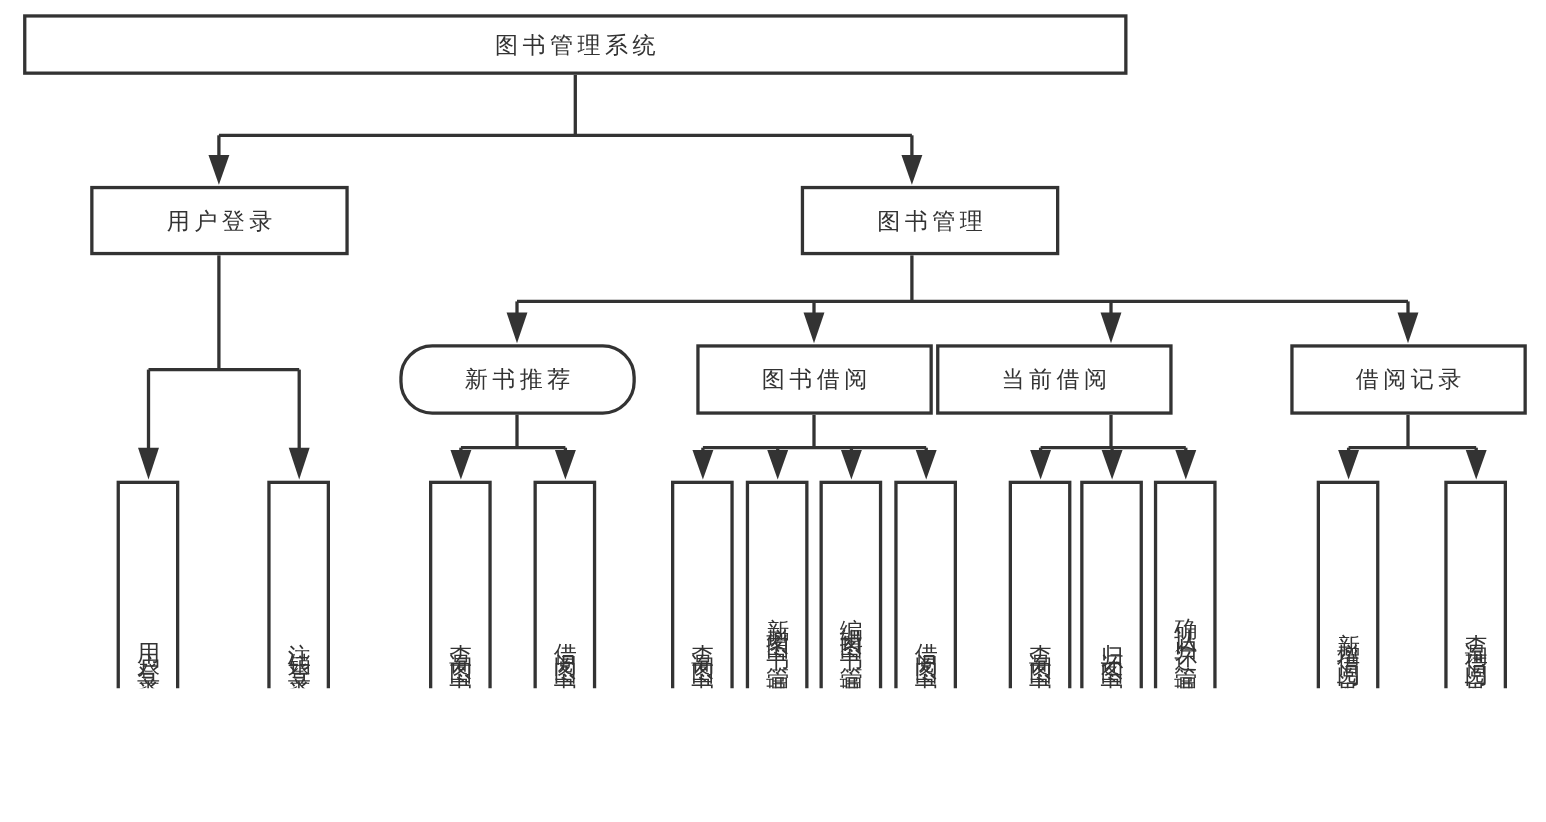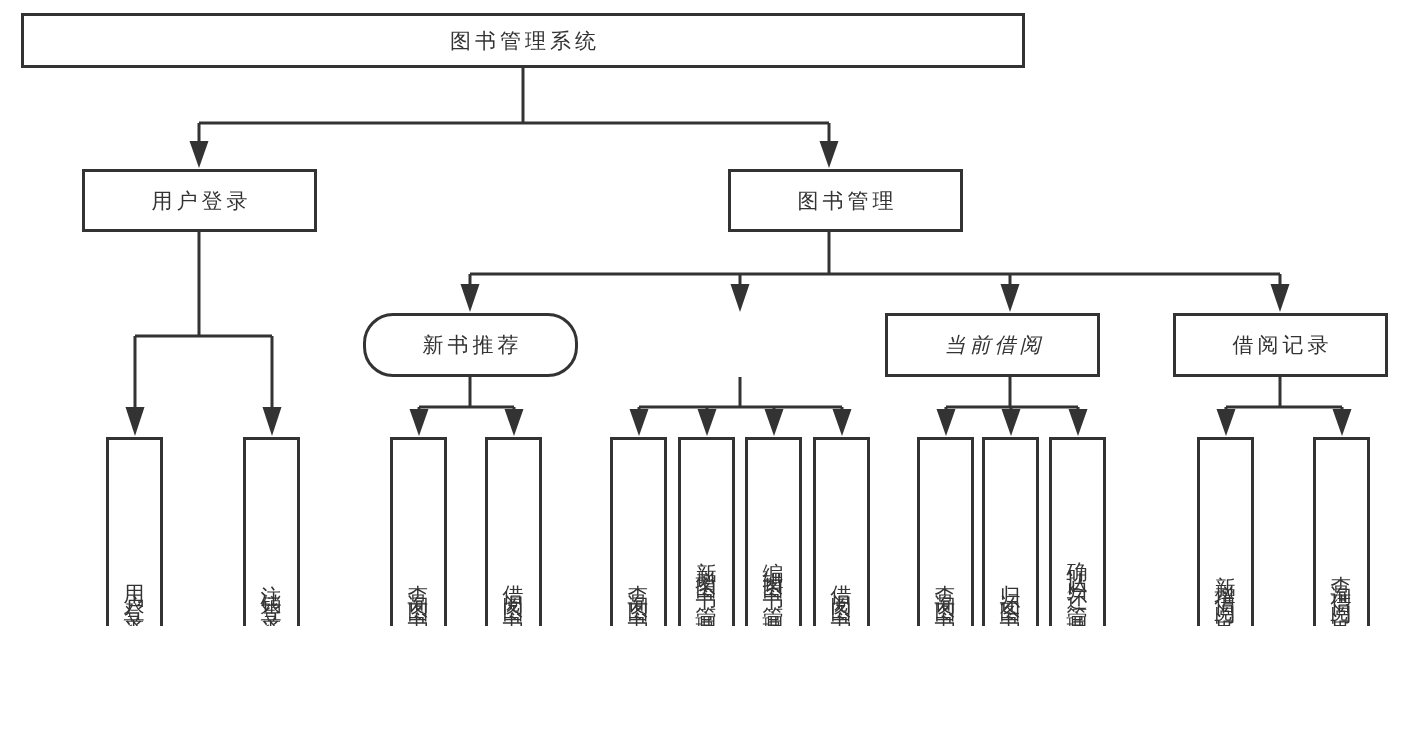--- a/index.html
+++ b/index.html
@@ -131,21 +131,22 @@
       <polygon points="1332.5,409 1351.5,409 1342,436"></polygon>
     </g>
   </svg>
 
   <div class="box hbox root-box">图书管理系统</div>
 
   <div class="box hbox lvl2" style="left:82px;">用户登录</div>
   <div class="box hbox lvl2" style="left:712px;margin-left:16px;">图书管理</div>
 
   <div class="box hbox lvl3" style="left:363px;border-radius:30px;">新书推荐</div>
-  <div class="box hbox lvl3" style="left:885px;font-style:italic;">当前借阅</div>
+  <div class="box hbox lvl3" style="left:633px;">图书借阅</div>
+  <div class="box hbox lvl3" style="left:851px;">当前借阅</div>
   <div class="box hbox lvl3" style="left:1173px;">借阅记录</div>
 
   <div class="box vbox" style="left:106px;">
     <span class="vtext">用户登录</span>
   </div>
   <div class="box vbox" style="left:243px;">
     <span class="vtext">注销登录</span>
   </div>
 
   <div class="box vbox" style="left:390px;">

